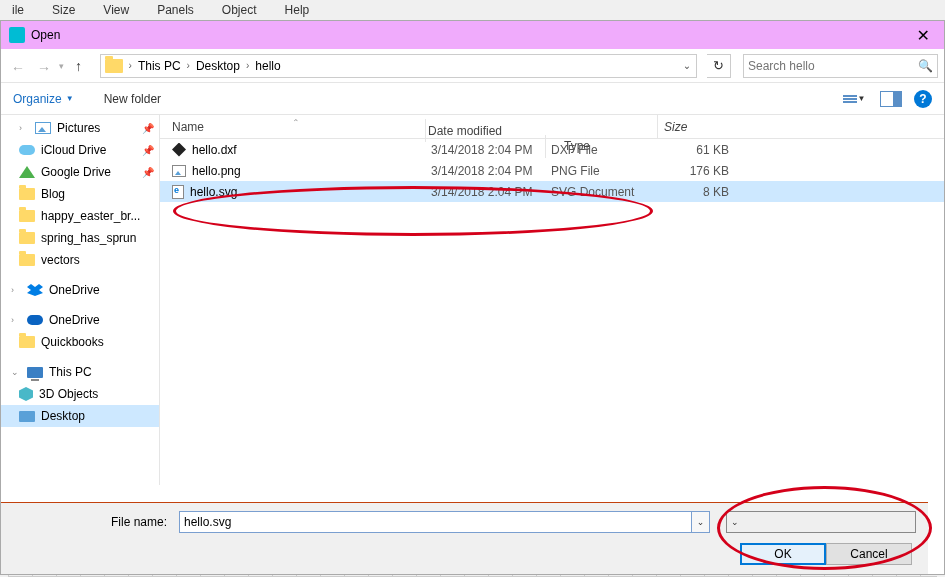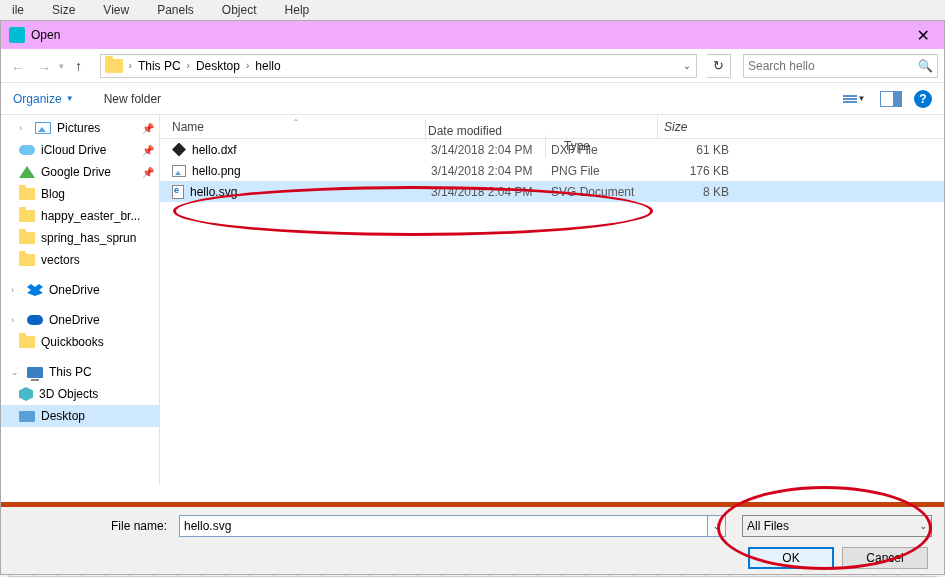--- a/index.html
+++ b/index.html
@@ -85,31 +85,31 @@
 .row .c-name { width: 265px; padding-left: 12px; display: flex; align-items: center; gap: 6px; }
 .row .c-date { width: 120px; padding-left: 6px; color: #555; }
 .row .c-type { width: 112px; padding-left: 6px; color: #555; }
 .row .c-size { width: 80px; text-align: right; padding-right: 8px; color: #555; }
 .fi-dxf { width: 14px; height: 14px; background: #222; clip-path: polygon(50% 0, 100% 50%, 50% 100%, 0 50%); }
 .fi-png { width: 14px; height: 12px; background: #fff; border: 1px solid #888; position: relative; }
 .fi-png::after { content: ""; position: absolute; bottom: 1px; left: 2px; width: 0; height: 0; border-left: 3px solid transparent; border-right: 3px solid transparent; border-bottom: 4px solid #5aa0d8; }
 .fi-svg { width: 12px; height: 14px; background: #fff; border: 1px solid #888; position: relative; }
 .fi-svg::before { content: "e"; position: absolute; top: -1px; left: 1px; font-size: 9px; color: #0078d7; font-weight: bold; }
 
-.footer { position: absolute; left: 0; right: 0; bottom: 0; height: 72px; background: #f0f0f0; border-top: 5px solid #c2410c; padding: 8px 12px; }
+.footer { position: absolute; left: 0; right: 16px; bottom: 0; height: 72px; background: #f0f0f0; border-top: 1px solid #c2410c; padding: 8px 12px; }
 .fn-row { display: flex; align-items: center; gap: 8px; }
 .fn-label { width: 158px; text-align: right; padding-right: 4px; }
 .fn-combo { flex: 1; display: flex; }
 .fn-input { flex: 1; height: 22px; border: 1px solid #7a9fd0; padding: 0 4px; outline: none; }
 .fn-drop { width: 18px; height: 22px; border: 1px solid #7a9fd0; border-left: none; background: #f7f7f7; display: flex; align-items: center; justify-content: center; font-size: 9px; color: #333; }
 .filter { width: 190px; height: 22px; border: 1px solid #888; background: #efefef; display: flex; align-items: center; padding: 0 4px; margin-left: 8px; }
 .filter .flabel { flex: 1; }
 .filter .fdrop { font-size: 9px; color: #333; }
 
-.btn-row { display: flex; justify-content: flex-end; gap: 8px; margin-top: 10px; padding-right: 4px; }
+.btn-row { display: flex; justify-content: flex-end; margin-top: 10px; padding-right: 4px; }
 .btn { width: 86px; height: 22px; border: 1px solid #adadad; background: #e1e1e1; display: flex; align-items: center; justify-content: center; cursor: default; }
 .btn.primary { border: 2px solid #0078d7; background: #e5f1fb; }
 
 .annot { position: absolute; border: 3px solid #d4001a; border-radius: 50%; pointer-events: none; }
 .annot1 { left: 172px; top: 165px; width: 480px; height: 50px; }
 .annot2 { left: 716px; top: 465px; width: 215px; height: 84px; }
 
 .bg-grid { position: absolute; left: 8px; bottom: 0; width: 929px; height: 30px; background-image: repeating-linear-gradient(90deg, #ccc 0, #ccc 1px, transparent 1px, transparent 24px), repeating-linear-gradient(0deg, #ccc 0, #ccc 1px, transparent 1px, transparent 24px); z-index: -1; }
 </style>
 </head>
@@ -288,21 +288,20 @@
   </div>
 
   <div class="footer">
     <div class="fn-row">
       <div class="fn-label">File name:</div>
       <div class="fn-combo">
         <input class="fn-input" value="hello.svg" style="">
         <div class="fn-drop">⌄</div>
       </div>
       <div class="filter">
-        <span class="flabel">All Files</span>
         <span class="fdrop">⌄</span>
       </div>
     </div>
     <div class="btn-row">
       <div class="btn primary">OK</div>
       <div class="btn">Cancel</div>
     </div>
   </div>
 
   <div class="annot annot1"></div>

